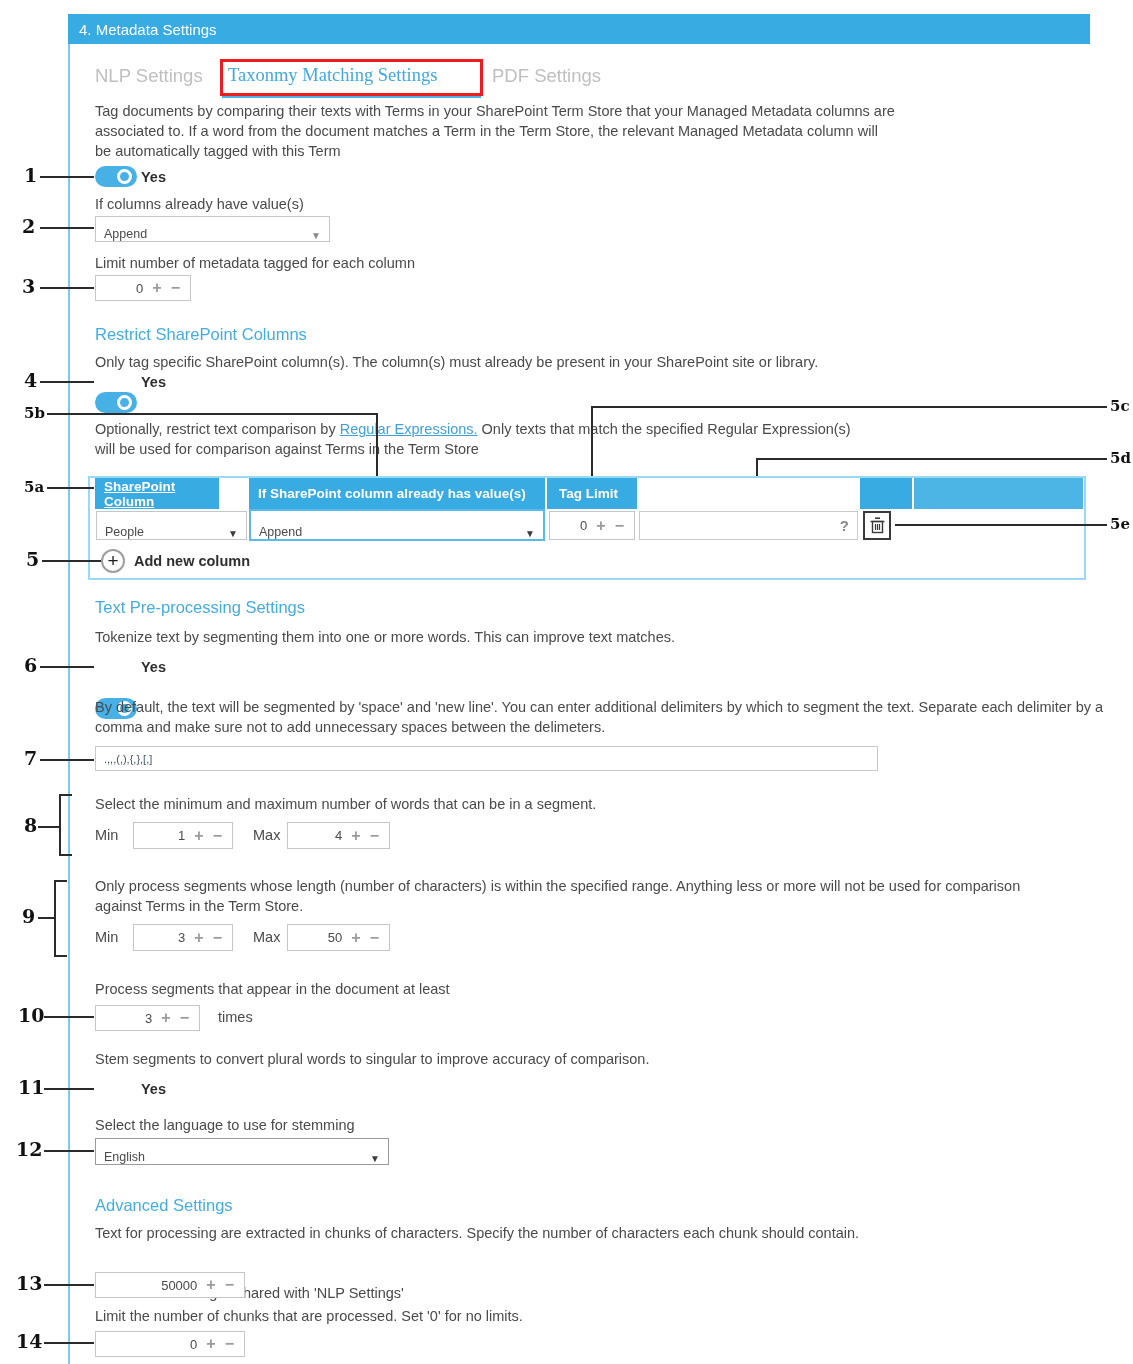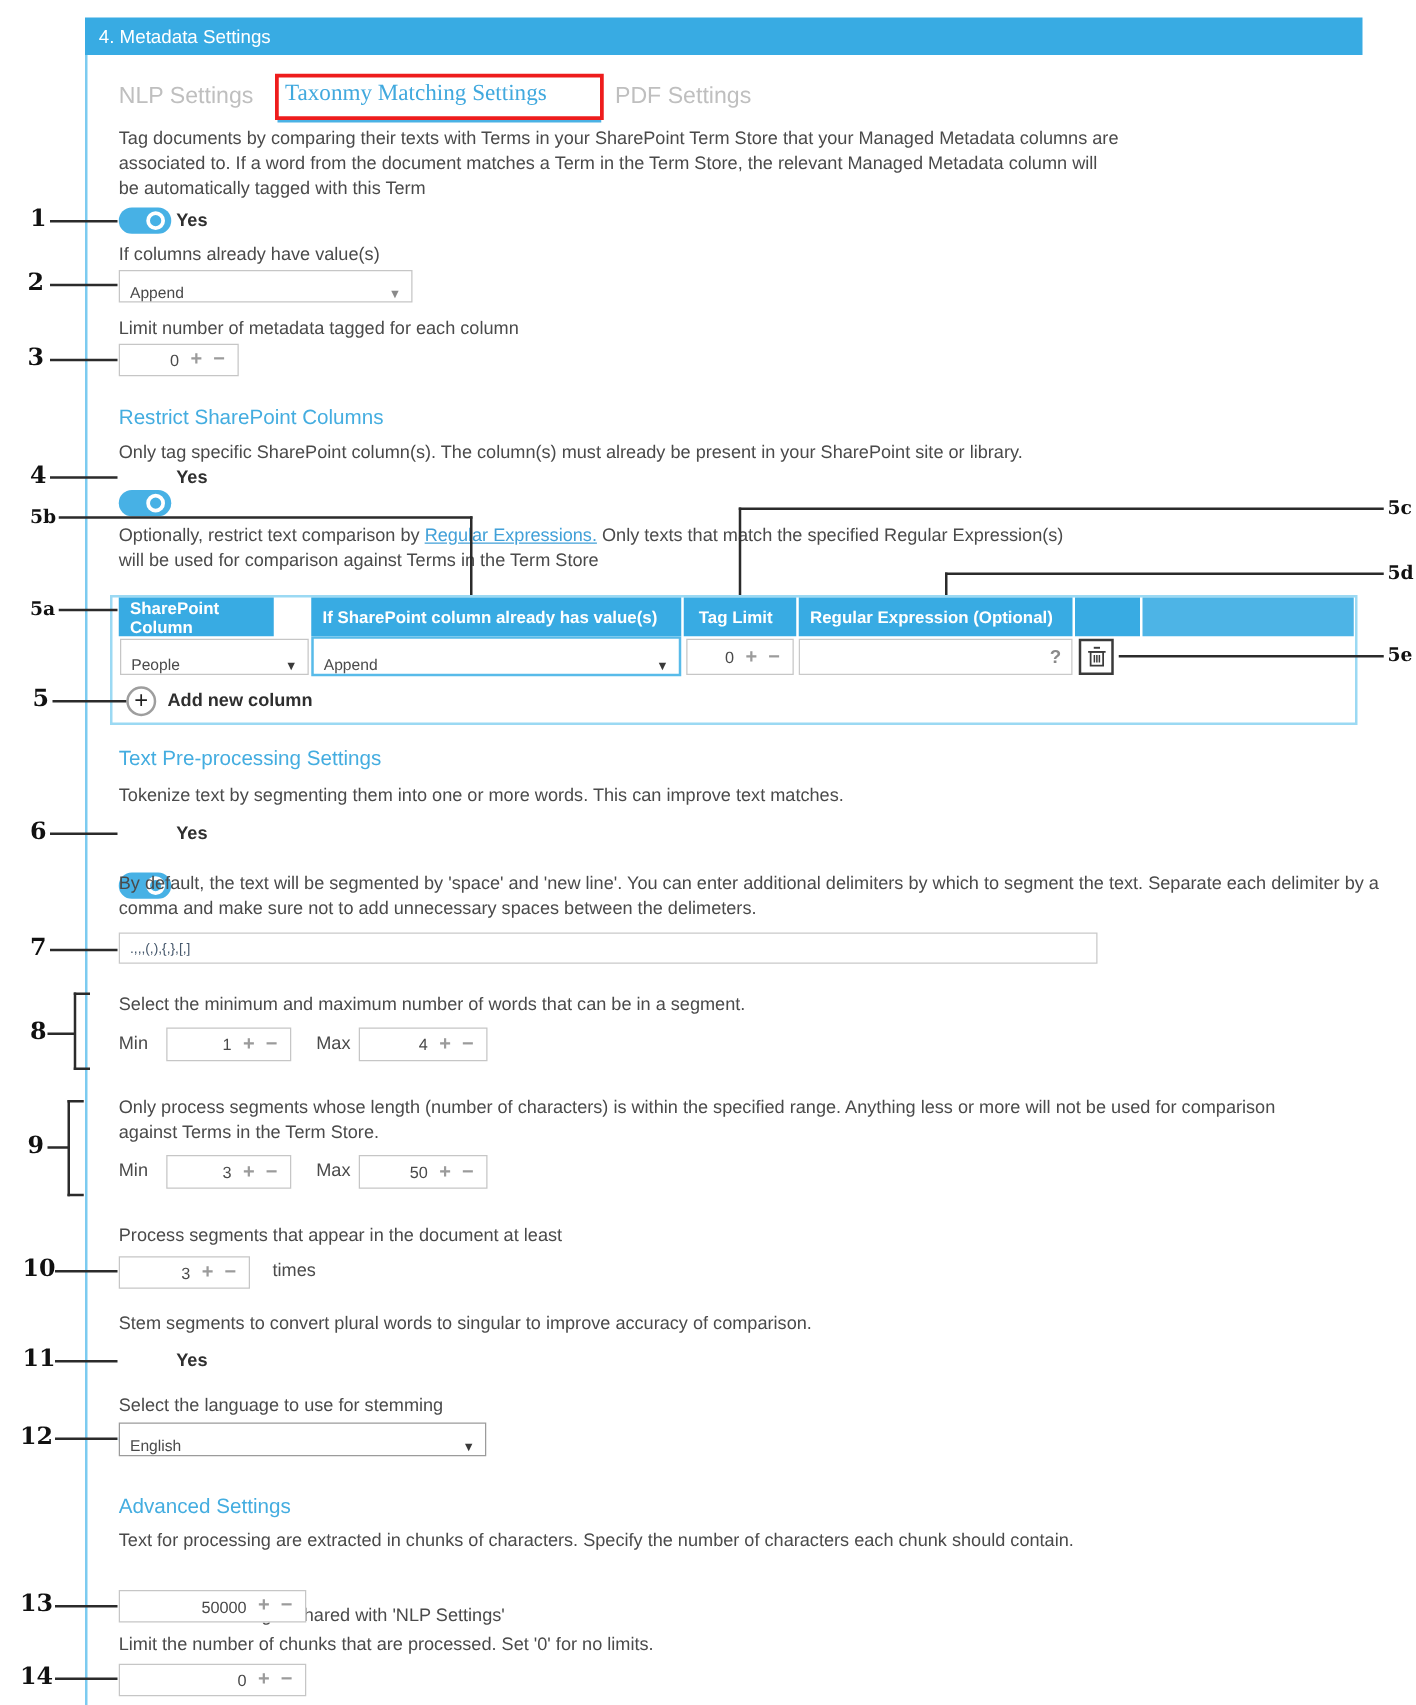--- a/index.html
+++ b/index.html
@@ -97,24 +97,23 @@
       <span class="knob"></span>
     </div>
   <div class="abs yes" style="left:141px; top:374px;">Yes</div>
 
   <div class="abs para" style="left:95px; top:419px; width:770px;">
     <span>Optionally, restrict text comparison by </span><span class="link">Regular Expressions.</span><span> Only texts that match the specified Regular Expression(s) will be used for comparison against Terms in the Term Store</span>
   </div>
 
   <div class="abs panel" style="left:88px; top:476px; width:998px; height:104px;"></div>
 
-  <div class="abs th" style="left:95px; top:478px; width:124px;">SharePoint Column</div>
+  <div class="abs th" style="left:95px; top:478px; width:124px;text-decoration:underline;">SharePoint Column</div>
   <div class="abs th" style="left:249px; top:478px; width:296px;">If SharePoint column already has value(s)</div>
   <div class="abs th" style="left:547px; top:478px; width:90px;padding-left:12px;">Tag Limit</div>
-  <div class="abs th" style="left:639px; top:478px; width:219px;">Regular Expression (Optional)</div>
   <div class="abs th" style="left:860px; top:478px; width:52px;"></div>
   <div class="abs th th-filler" style="left:914px; top:478px; width:169px;"></div>
 
   <div class="abs dd" style="left:96px; top:511px; width:151px; height:29px;">
     <span>People</span>
     <span class="caret-dark">▼</span>
   </div>
   <div class="abs dd" style="left:249px; top:509px; width:296px; height:32px; border:2px solid #58bbe9;">
     <span>Append</span>
     <span class="caret-dark">▼</span>

